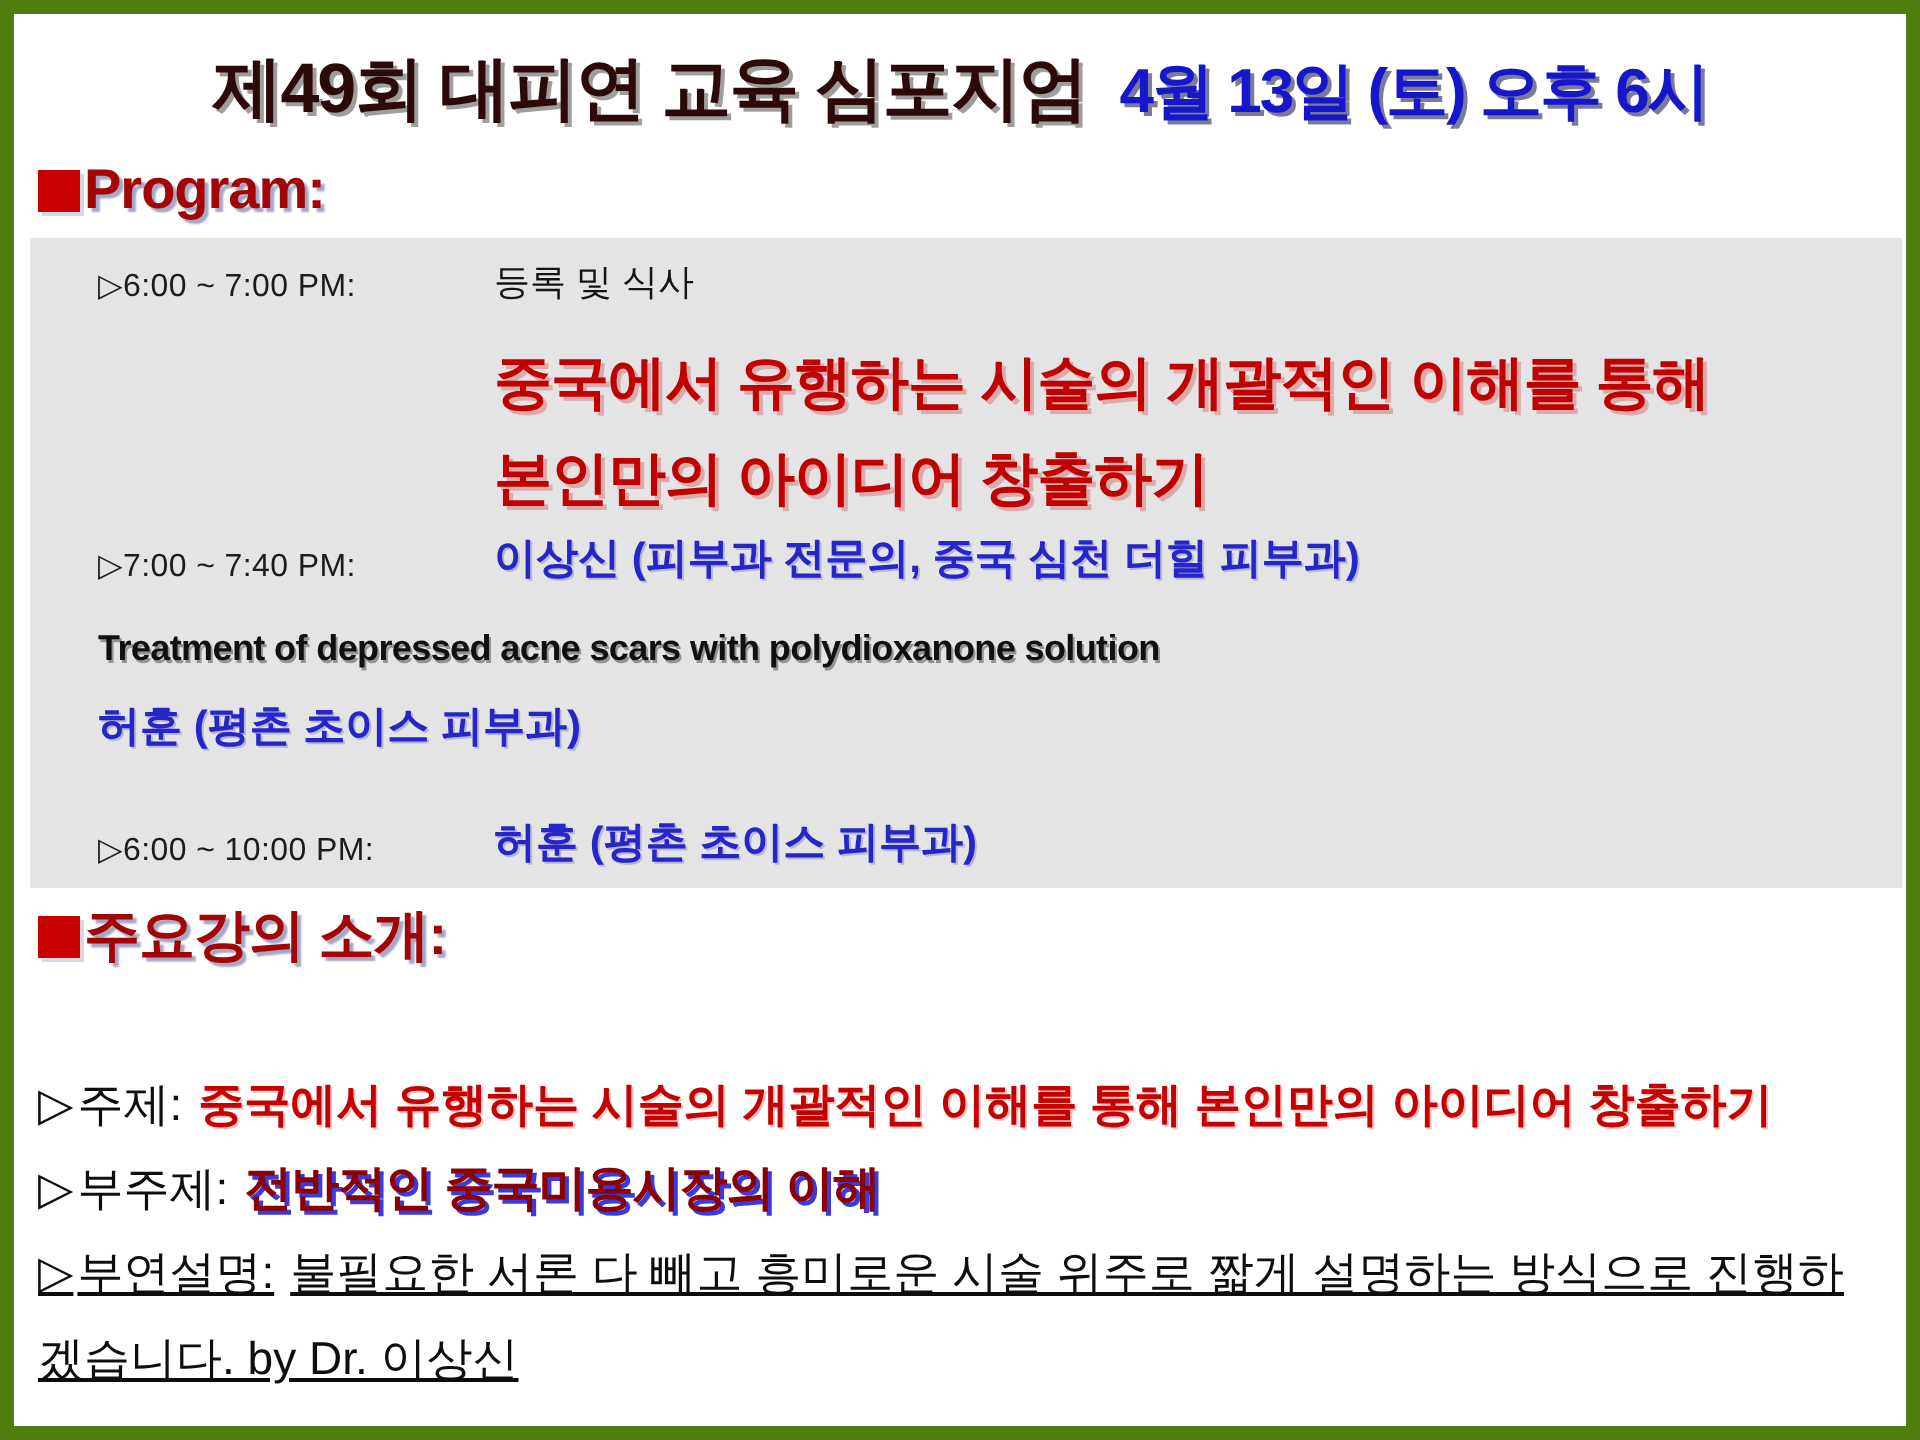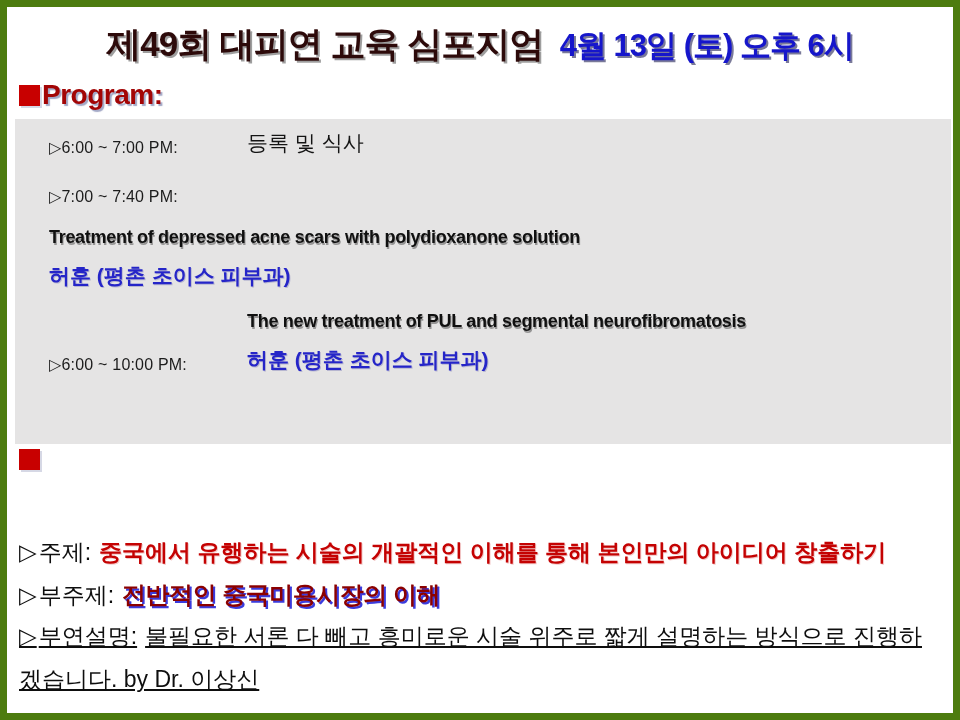--- a/index.html
+++ b/index.html
@@ -51,21 +51,21 @@
     padding:8px 0 0 10px;
   }
   .prog-row{display:flex;align-items:flex-end;margin-left:24px;}
   .prog-time{
     flex:none;width:198px;
     font-size:16px;color:#1c1c1c;letter-spacing:0.2px;
     white-space:nowrap;
   }
   .prog-content{flex:1;min-width:0;}
   .row-1{margin-top:2px;}
-  .row-1 .prog-title-small{font-size:21px;color:#141414;}
+  .row-1 .prog-title-small{font-size:18px;color:#141414;}
   .row-2{margin-top:22px;}
   .row-2 .prog-time{padding-top:8px;}
   .session-title-red{
     font-size:29px;font-weight:bold;color:#bf0101;
     letter-spacing:-0.5px;line-height:34px;white-space:nowrap;
     text-shadow:2px 2px 0 rgba(191,1,1,0.25);
   }
   .session-title-red.second{margin-top:14px;}
   .speaker{
     font-size:21px;font-weight:bold;color:#2525c8;
@@ -120,41 +120,46 @@
 
     <div class="prog-row row-1">
       <span class="prog-time">▷6:00 ~ 7:00 PM:</span>
       <div class="prog-content">
         <span class="prog-title-small">등록 및 식사</span>
       </div>
     </div>
 
     <div class="prog-row row-2">
       <span class="prog-time">▷7:00 ~ 7:40 PM:</span>
+      <div class="prog-content">
+        <div class="session-title-red">중국에서 유행하는 시술의 개괄적인 이해를 통해</div>
+        <div class="session-title-red second">본인만의 아이디어 창출하기</div>
+        <div class="speaker">이상신 (피부과 전문의, 중국 심천 더힐 피부과)</div>
+      </div>
     </div>
 
     <div class="prog-row row-3">
       <div class="prog-content">
         <div class="session-title-black">Treatment of depressed acne scars with polydioxanone solution</div>
         <div class="speaker">허훈 (평촌 초이스 피부과)</div>
       </div>
     </div>
 
     <div class="prog-row row-4">
       <span class="prog-time">▷6:00 ~ 10:00 PM:</span>
       <div class="prog-content">
-        <div class="session-title-black">The new treatment of PUL and segmental neurofibromatosis</div>
         <div class="speaker">허훈 (평촌 초이스 피부과)</div>
       </div>
     </div>
 
   </div>
 
   <div class="section-heading intro-heading">
     <span class="bullet-square"></span>
+    <span class="heading-text">주요강의 소개:</span>
   </div>
 
 
   <div class="intro-line il-3">
     <span class="marker">▷</span><span class="prefix">부주제:</span><span class="subtopic-red">전반적인 중국미용시장의 이해</span>
   </div>
 
   <div class="intro-line il-2">
     <span class="marker">▷</span><span class="prefix">주제:</span><span class="topic-red">중국에서 유행하는 시술의 개괄적인 이해를 통해 본인만의 아이디어 창출하기</span>
   </div>

